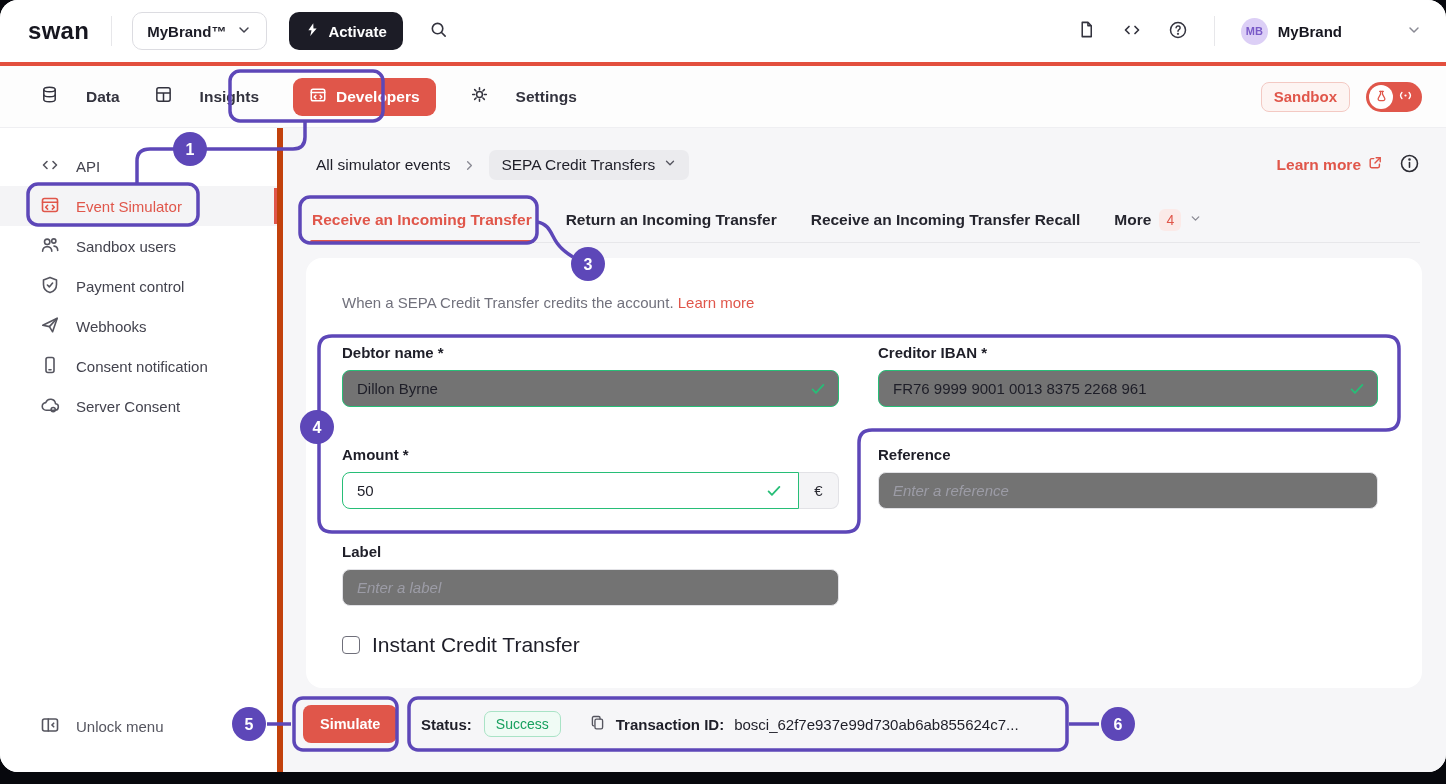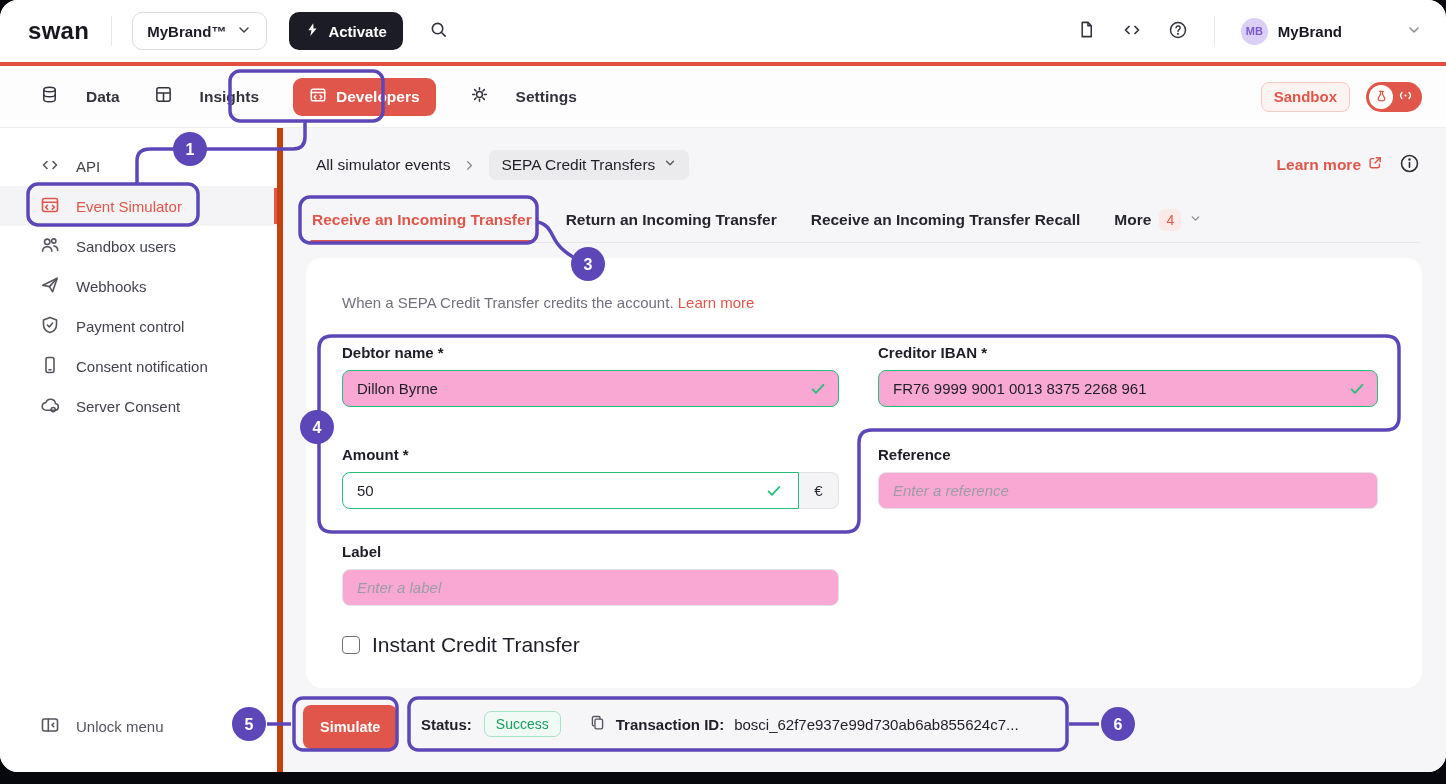--- a/index.html
+++ b/index.html
@@ -52,36 +52,36 @@
   .tab.active { color:#E0564A; }
   .tab.active::after { content:""; position:absolute; left:-2px; right:-2px; bottom:-1px; height:3px; background:#E0564A; border-radius:2px; }
   .tab-more { display:flex; align-items:center; gap:8px; }
   .more-badge { min-width:22px; height:22px; border-radius:6px; background:#FBEAE8; color:#E0564A; font-size:14px; font-weight:500; display:flex; align-items:center; justify-content:center; padding:0 5px; }
 
   .card { position:absolute; left:23px; top:130px; width:1116px; height:430px; background:#fff; border-radius:16px; }
   .desc { position:absolute; left:36px; top:36px; font-size:15px; color:#71717C; }
   .desc a { color:#E0564A; text-decoration:none; }
 
   .f-label { position:absolute; font-size:15px; font-weight:700; color:#1E1E28; }
-  .f-input { position:absolute; height:37px; border:1px solid #E2E2E6; border-radius:8px; font-size:15px; color:#1E1E28; padding:0 36px 0 14px; background:#f9a8d4; font-family:"Liberation Sans", sans-serif; outline:none; }
+  .f-input { position:absolute; height:37px; border:1px solid #E2E2E6; border-radius:8px; font-size:15px; color:#1E1E28; padding:0 36px 0 14px; background:#737373; font-family:"Liberation Sans", sans-serif; outline:none; }
   .f-input::placeholder { font-style:italic; color:#9C9CA6; }
   .valid { border-color:#27BE77; }
   .check-ic { position:absolute; pointer-events:none; }
   .col1 { left:36px; } .col2 { left:572px; }
   .w1 { width:497px; } .w2 { width:500px; }
 
   .amount-wrap { position:absolute; left:36px; top:214px; display:flex; }
   .amount-input { position:relative; width:457px; height:37px; border:1px solid #27BE77; border-radius:8px 0 0 8px; font-size:15px; padding:0 36px 0 14px; outline:none; font-family:"Liberation Sans", sans-serif; color:#1E1E28; }
   .amount-suffix { width:40px; height:37px; background:#F4F4F6; border:1px solid #E2E2E6; border-left:none; border-radius:0 8px 8px 0; display:flex; align-items:center; justify-content:center; font-size:15px; color:#2B2B33; }
 
   .checkbox-row { position:absolute; left:36px; top:375px; display:flex; align-items:center; gap:12px; cursor:pointer; }
   .checkbox { width:18px; height:18px; border:1.6px solid #6F6F7A; border-radius:4px; background:#fff; }
   .checkbox-label { font-size:21px; color:#1E1E28; }
 
-  .simulate-btn { position:absolute; left:20px; top:577px; height:44px; padding:0 17px; background:#E0564A; color:#fff; border:none; border-radius:8px; font-size:14.5px; font-weight:700; font-family:"Liberation Sans", sans-serif; }
+  .simulate-btn { position:absolute; left:20px; top:577px; height:38px; padding:0 17px; background:#E0564A; color:#fff; border:none; border-radius:8px; font-size:14.5px; font-weight:700; font-family:"Liberation Sans", sans-serif; }
   .status-row { position:absolute; left:138px; top:570px; height:52px; display:flex; align-items:center; gap:12px; }
   .status-label, .txn-label { font-size:15px; font-weight:700; color:#1E1E28; }
   .success-badge { height:26px; display:flex; align-items:center; padding:0 11px; border:1px solid #A9E3C6; background:#F0FBF5; color:#18A05F; border-radius:7px; font-size:14px; }
   .txn-group { display:flex; align-items:center; gap:10px; margin-left:16px; }
   .txn-value { font-size:15px; color:#1E1E28; }
 
   .overlay { position:absolute; inset:0; pointer-events:none; z-index:50; }
   .ann { stroke:#5D47B8; stroke-width:3.5; fill:none; }
   .ann-fill { fill:#5D47B8; }
   .ann-num { fill:#fff; font-size:16px; font-weight:700; font-family:"Liberation Sans", sans-serif; text-anchor:middle; }
@@ -218,32 +218,32 @@
       <div class="side-item">
         <span><svg width="20" height="20" viewBox="0 0 20 20" fill="none" stroke="#55555F" stroke-width="1.6" stroke-linecap="round">
               <circle cx="7.2" cy="6.8" r="2.7"></circle>
               <path d="M2.6 16.2 c0-2.6 2-4.6 4.6-4.6 s4.6 2 4.6 4.6"></path>
               <circle cx="13.8" cy="6" r="2.1"></circle>
               <path d="M14 11.1 c2.2.2 3.7 2 3.7 4.3"></path>
             </svg></span>
         <span>Sandbox users</span>
       </div>
       <div class="side-item">
+        <span><svg width="20" height="20" viewBox="0 0 20 20" fill="none" stroke="#55555F" stroke-width="1.6" stroke-linecap="round" stroke-linejoin="round">
+              <path d="M10 2.4 L16.5 4.9 V9.4 C16.5 13.4 13.9 16.3 10 17.6 C6.1 16.3 3.5 13.4 3.5 9.4 V4.9 Z"></path>
+              <path d="M7.4 10 l1.9 1.9 3.3-3.8"></path>
+            </svg></span>
+        <span>Payment control</span>
+      </div>
+      <div class="side-item">
         <span><svg width="20" height="20" viewBox="0 0 20 20" fill="none" stroke="#55555F" stroke-width="1.6" stroke-linejoin="round">
               <path d="M2.8 10.3 L17.2 3.2 L12.6 16.8 L9.4 11.6 Z"></path>
               <path d="M9.4 11.6 L17.2 3.2"></path>
             </svg></span>
         <span>Webhooks</span>
-      </div>
-      <div class="side-item">
-        <span><svg width="20" height="20" viewBox="0 0 20 20" fill="none" stroke="#55555F" stroke-width="1.6" stroke-linecap="round" stroke-linejoin="round">
-              <path d="M10 2.4 L16.5 4.9 V9.4 C16.5 13.4 13.9 16.3 10 17.6 C6.1 16.3 3.5 13.4 3.5 9.4 V4.9 Z"></path>
-              <path d="M7.4 10 l1.9 1.9 3.3-3.8"></path>
-            </svg></span>
-        <span>Payment control</span>
       </div>
       <div class="side-item">
         <span><svg width="20" height="20" viewBox="0 0 20 20" fill="none" stroke="#55555F" stroke-width="1.6" stroke-linecap="round">
               <rect x="6" y="2.5" width="8" height="15" rx="2"></rect>
               <path d="M9 14.8 h2"></path>
             </svg></span>
         <span>Consent notification</span>
       </div>
       <div class="side-item">
         <span><svg width="20" height="20" viewBox="0 0 20 20" fill="none" stroke="#55555F" stroke-width="1.6" stroke-linejoin="round">

